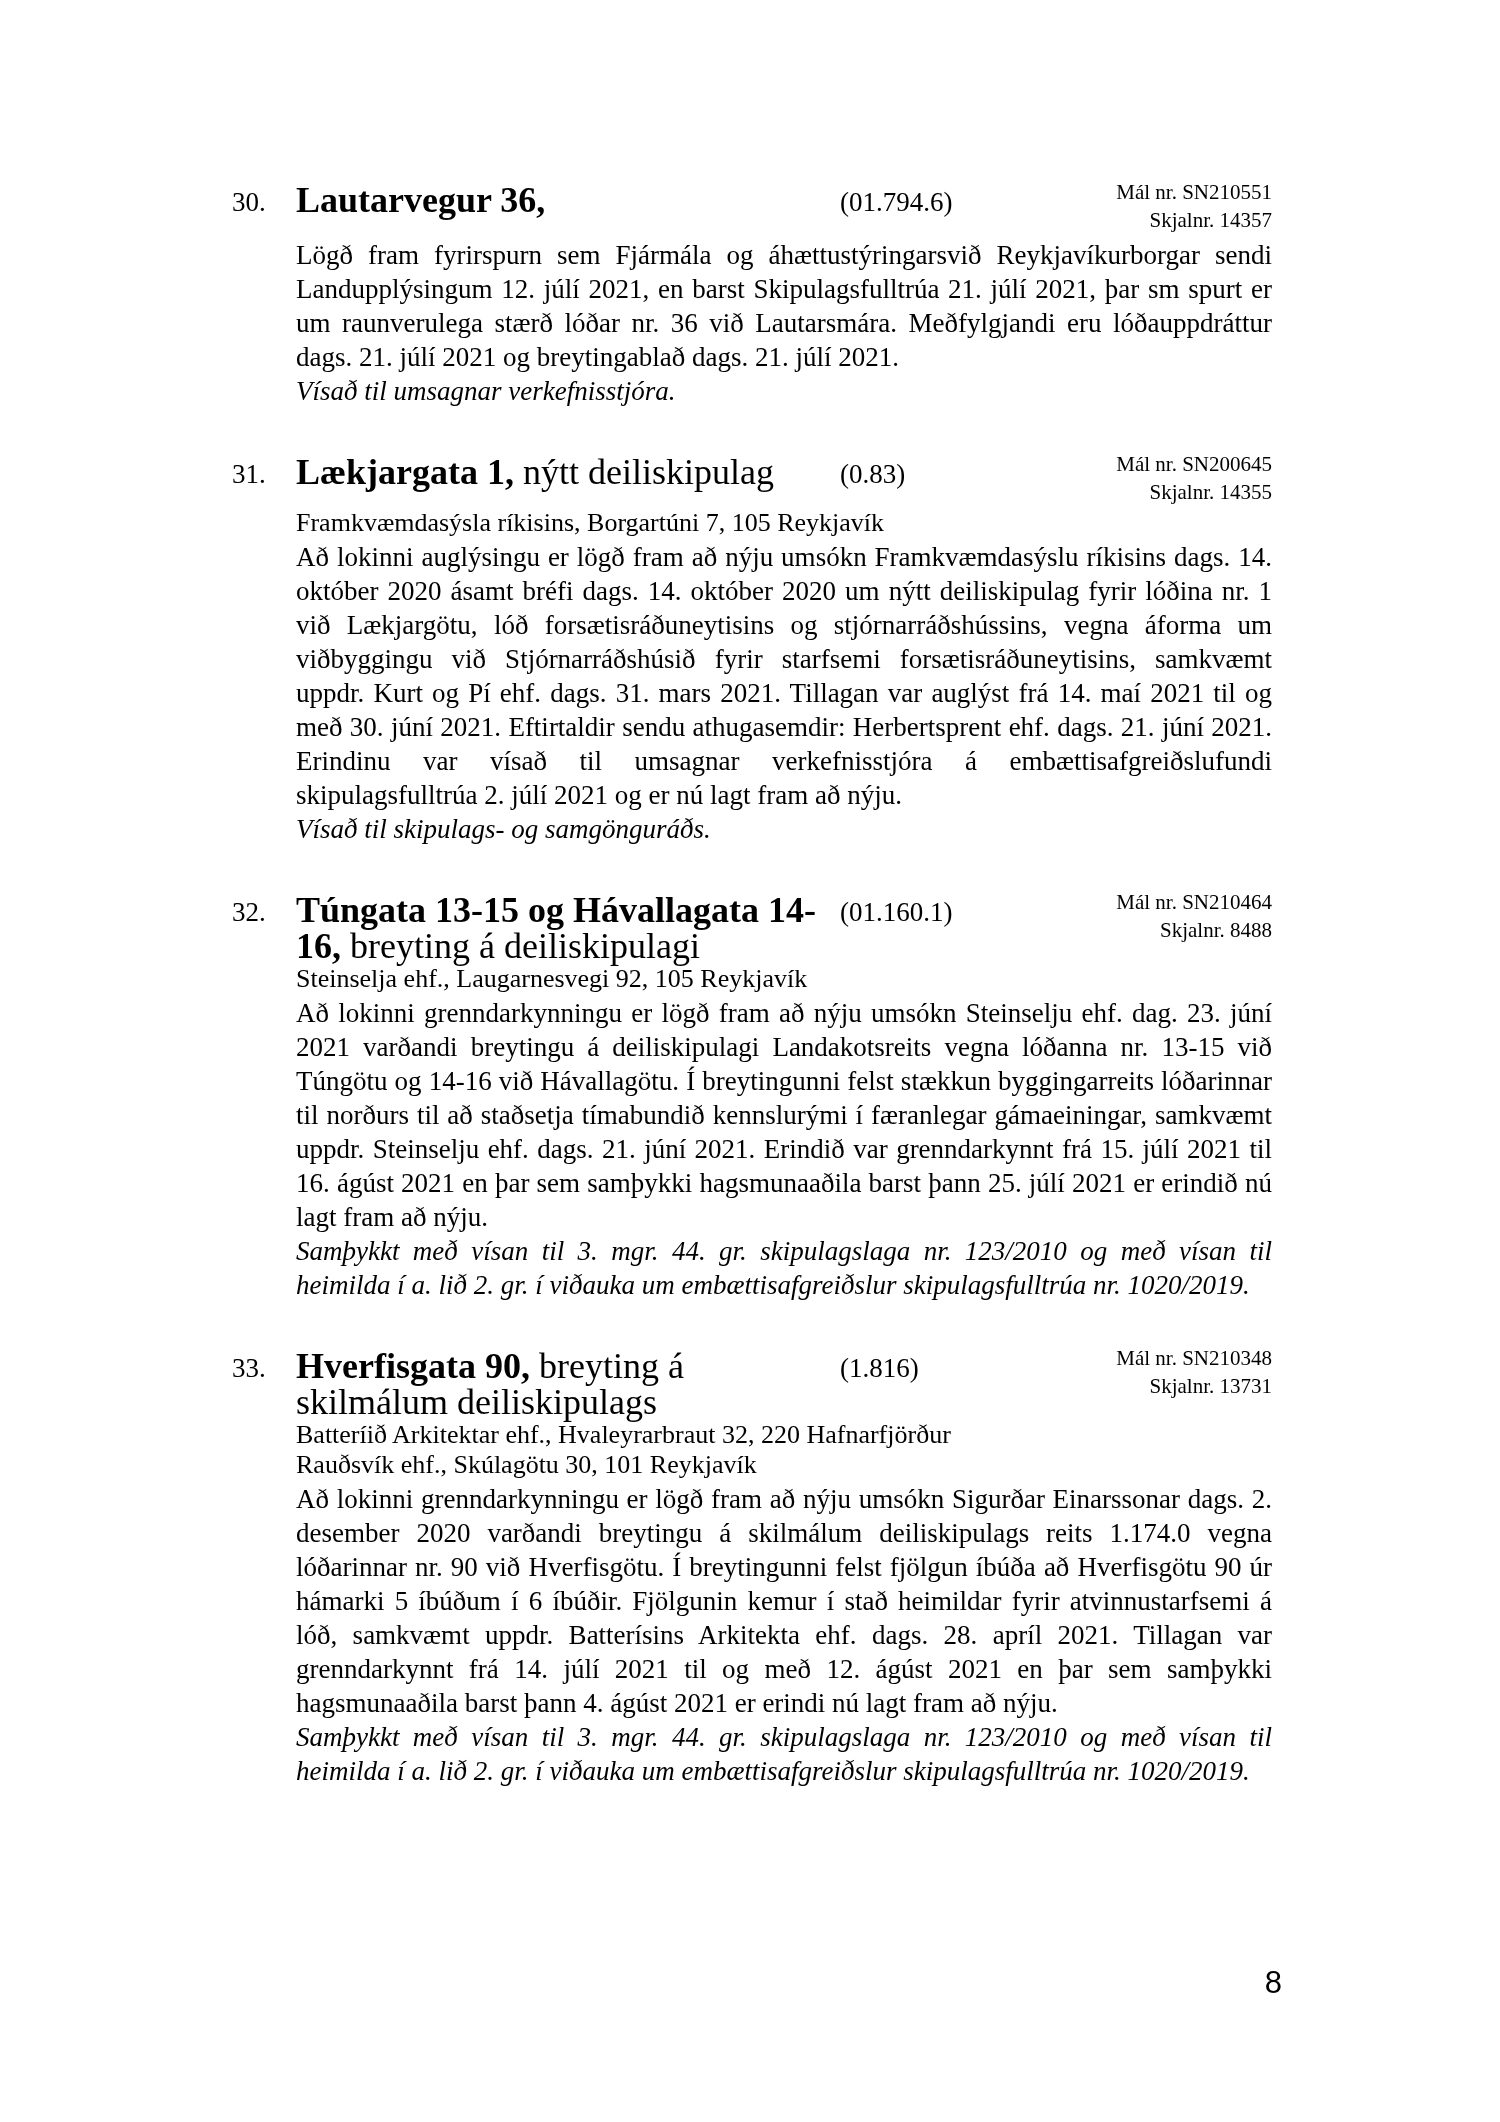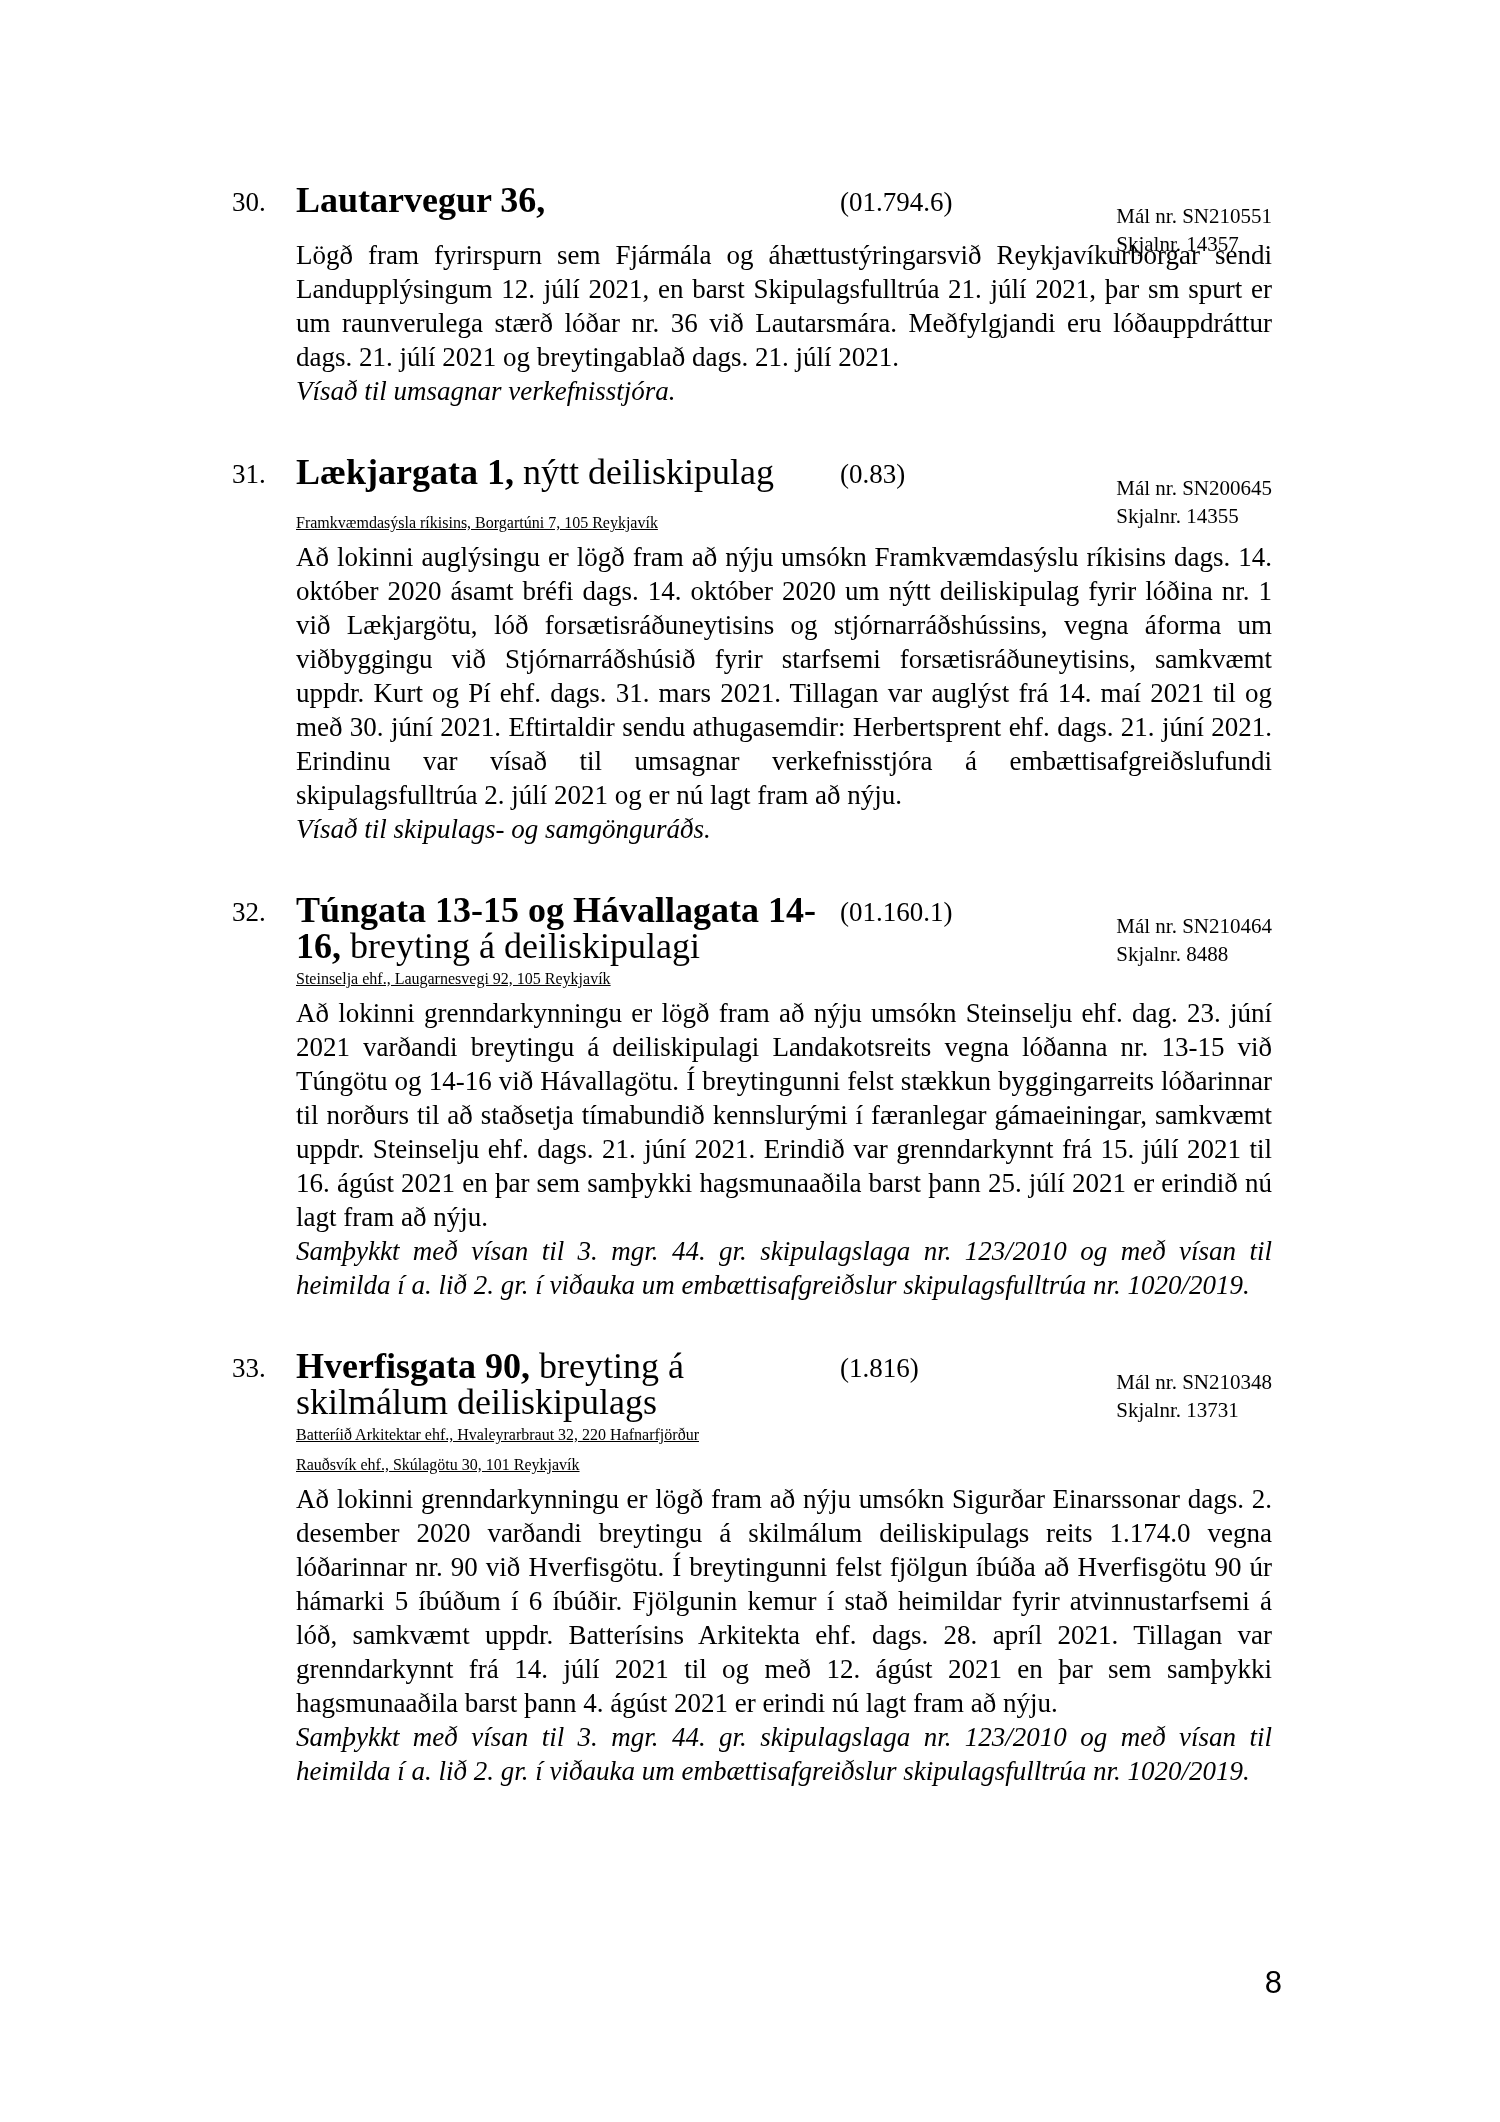--- a/index.html
+++ b/index.html
@@ -46,30 +46,28 @@
     position: absolute;
     left: 544px;
     top: 3px;
     font-size: 27px;
     line-height: 34px;
   }
   .refs {
     position: absolute;
     right: 0;
     top: -4px;
-    text-align: left;
+    text-align: right;
     font-size: 21px;
     line-height: 28px;
     white-space: nowrap;
-    margin-top: 24px;
   }
   .addr {
-    font-size: 16px;
+    font-size: 26px;
     line-height: 30px;
-    text-decoration: underline;
   }
   .body-par {
     font-size: 27px;
     line-height: 34px;
     text-align: justify;
     margin-top: 2px;
   }
   .res-par {
     font-size: 27px;
     line-height: 34px;

